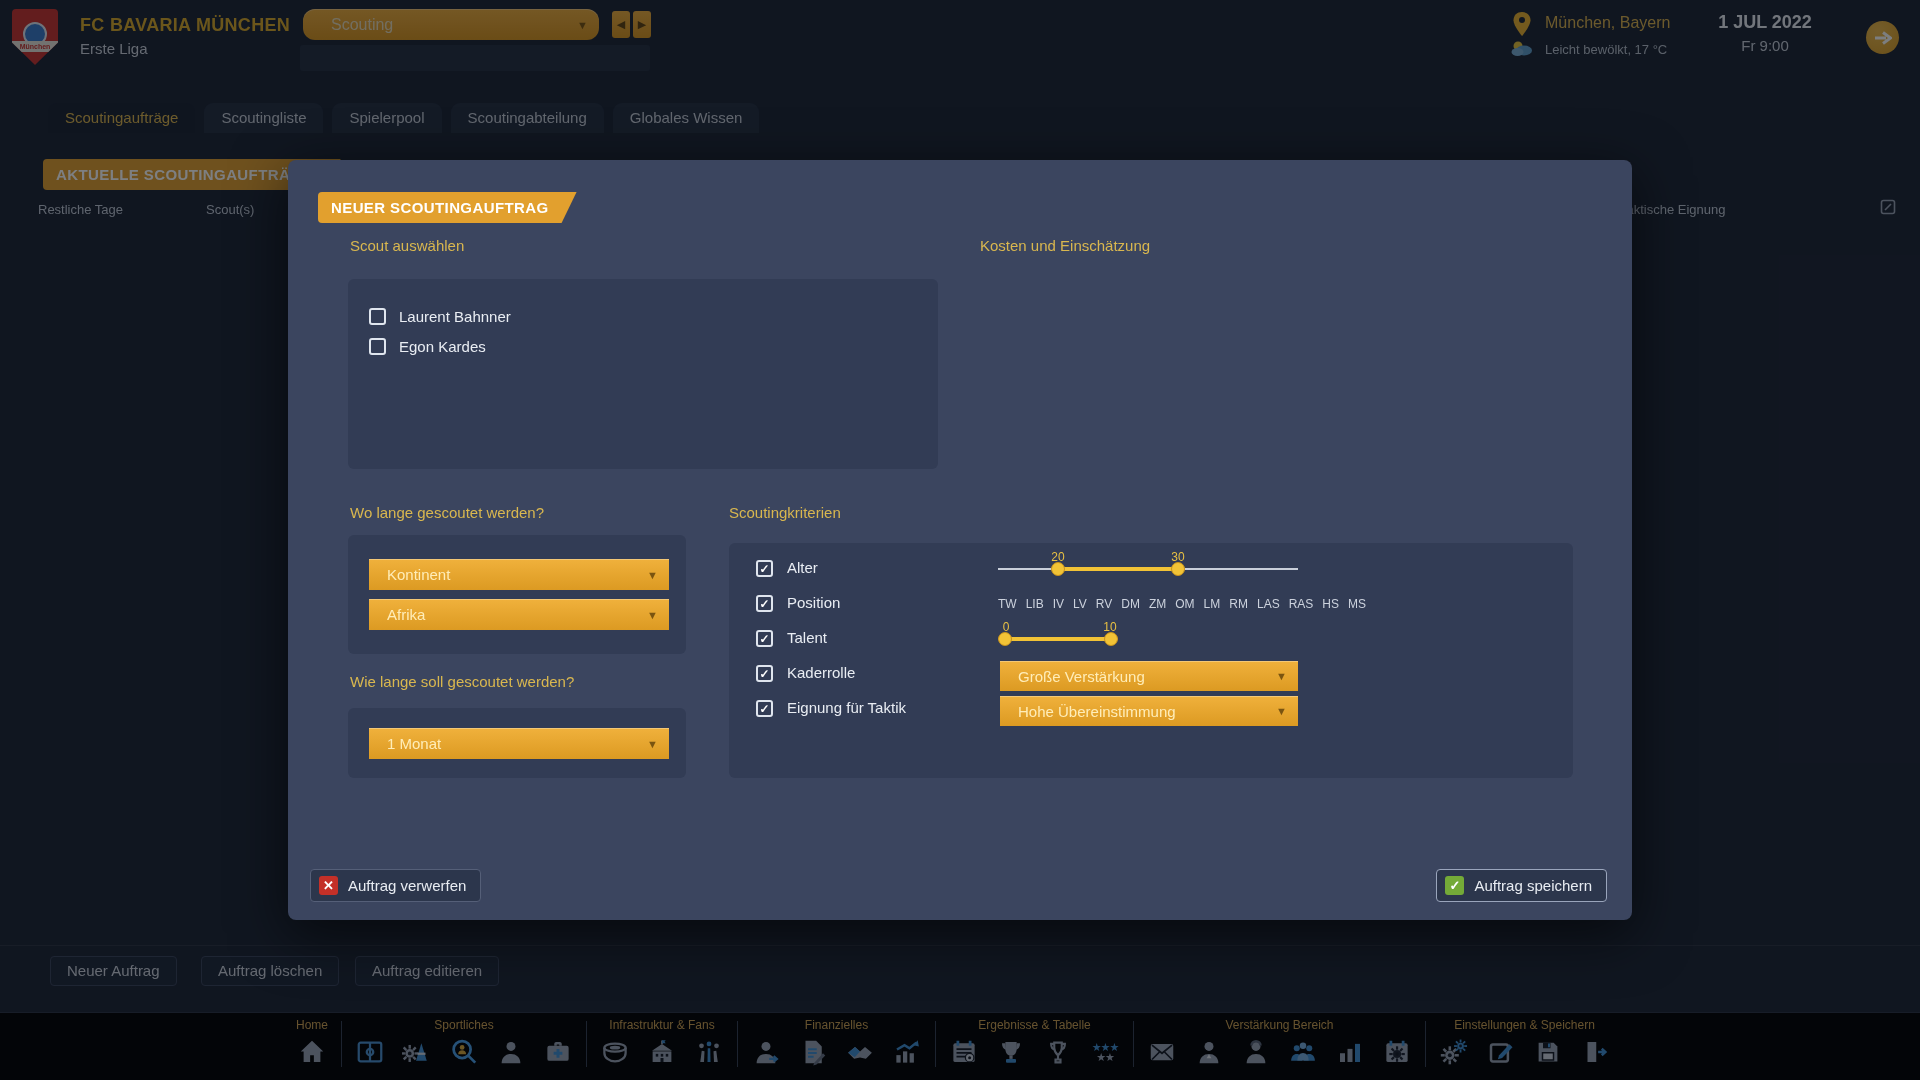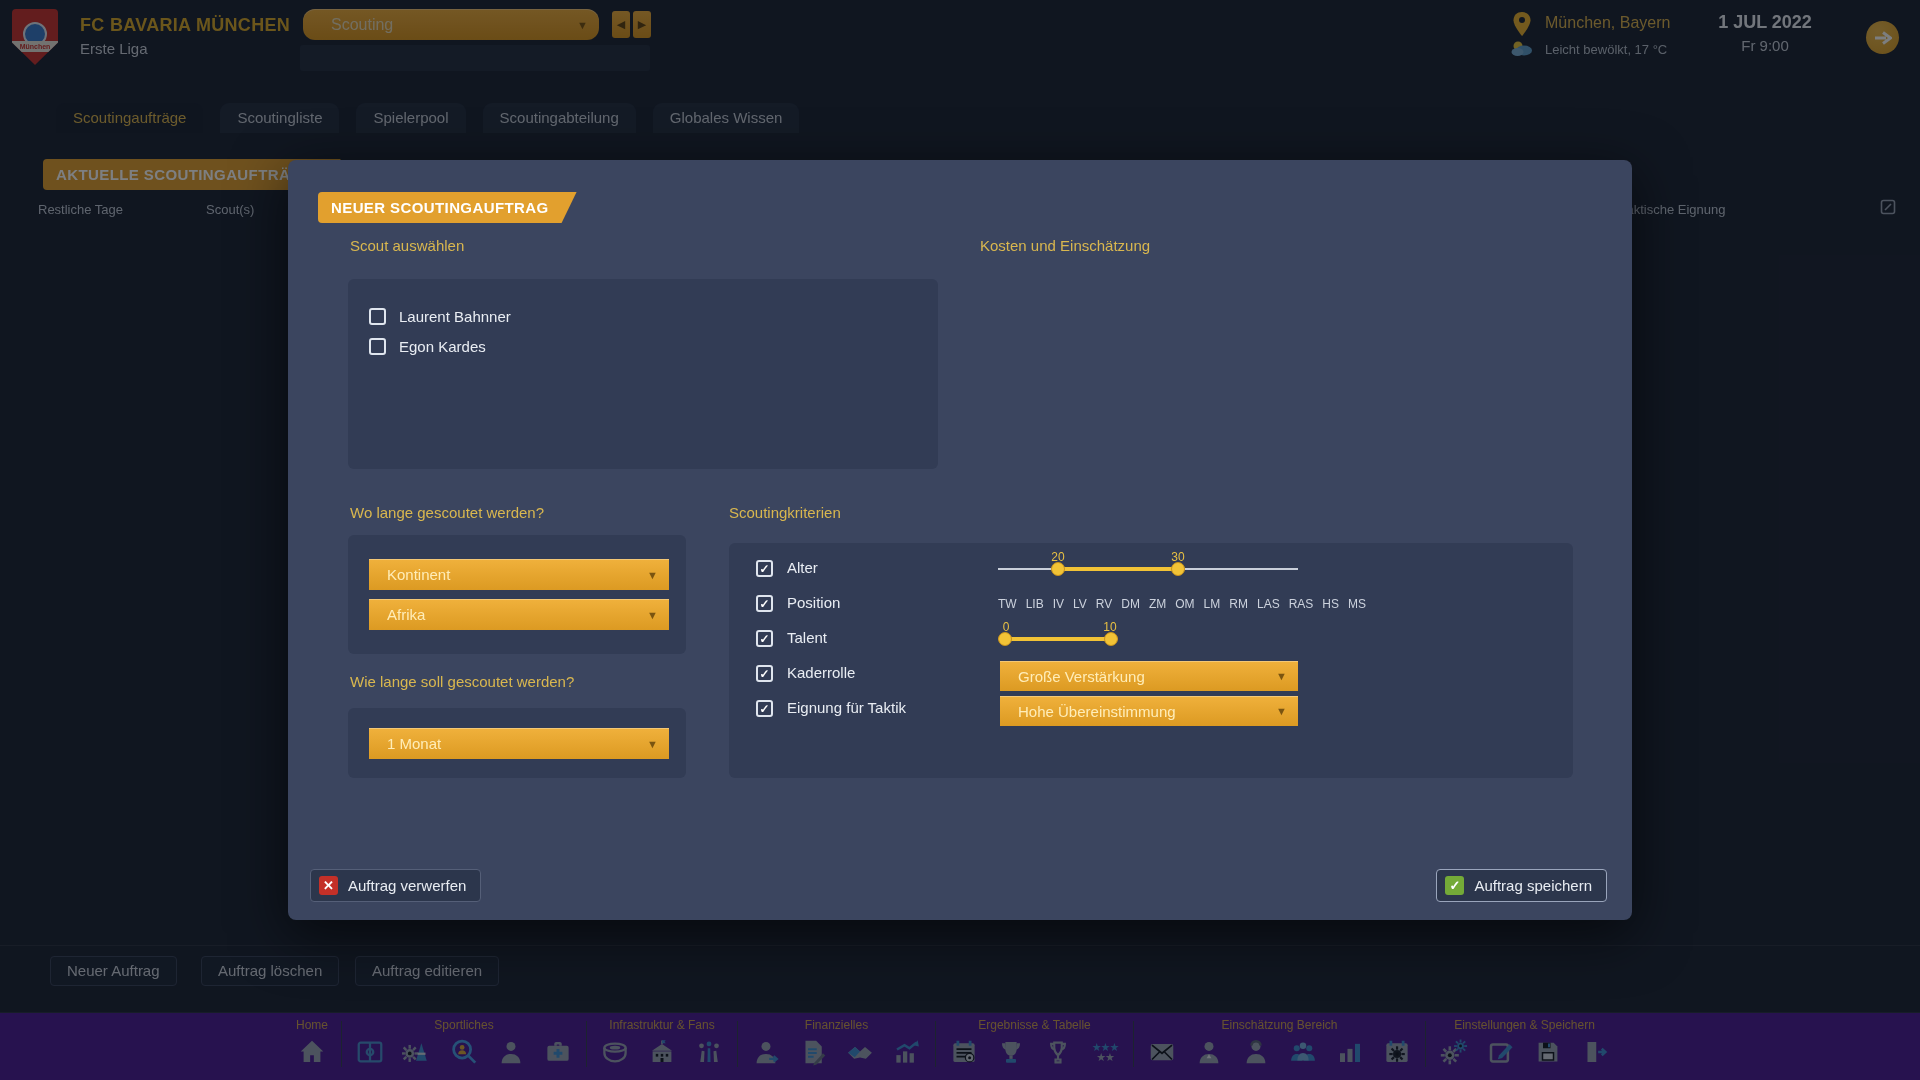--- a/index.html
+++ b/index.html
@@ -25,38 +25,38 @@
            color:#5f4210;font-size:11px;display:flex;align-items:center;justify-content:center;cursor:pointer;}
   .sec-bar{left:300px;top:45px;width:350px;height:26px;background:#242e40;border-radius:3px;}
   .loc-text{left:1545px;top:14px;font-size:16px;color:#dcb24c;}
   .weather-text{left:1545px;top:42px;font-size:13px;color:#b6bfca;}
   .date-text{left:1690px;top:12px;width:150px;text-align:center;font-size:18px;font-weight:bold;color:#e9edf3;}
   .time-text{left:1690px;top:37px;width:150px;text-align:center;font-size:15px;color:#c4cbd6;}
   .continue-btn{left:1866px;top:21px;width:33px;height:33px;border-radius:50%;
         background:radial-gradient(circle at 35% 30%,#ecb84a,#d89c24);display:flex;align-items:center;justify-content:center;cursor:pointer;}
 
   
-  .tabs{left:56px;top:103px;display:flex;gap:17px;}
+  .tabs{left:48px;top:103px;display:flex;gap:9px;}
   .tab{height:30px;padding:0 17px;background:#242e40;border-radius:9px 9px 0 0;color:#c6ccd6;
        font-size:15px;line-height:30px;cursor:pointer;}
   .tab.active{background:#1a2231;color:#ddb54c;}
 
   
   .badge{background:#e2a02e;color:#fff;font-weight:bold;font-size:15px;letter-spacing:.4px;
          height:31px;line-height:31px;padding:0 28px 0 13px;border-radius:4px 0 0 4px;
          clip-path:polygon(0 0,100% 0,calc(100% - 15px) 100%,0 100%);white-space:nowrap;}
 
   
   .col-hdr{font-size:13px;color:#bfc7d3;white-space:nowrap;}
   .hline{left:0;width:1920px;height:1px;background:rgba(255,255,255,.07);}
   .action-btn{top:956px;height:30px;line-height:28px;padding:0 16px;background:#1f2839;
         border:1px solid #39445a;border-radius:4px;color:#ccd2dc;font-size:15px;cursor:pointer;box-sizing:border-box;}
 
   
-  .bottombar{left:0;top:1012px;width:1920px;height:68px;background:#4c1d95;border-top:1px solid #2a3344;}
+  .bottombar{left:0;top:1012px;width:1920px;height:68px;background:#000000;border-top:1px solid #2a3344;}
   .navwrap{position:absolute;left:296px;top:5px;display:flex;align-items:flex-end;}
   .navgroup{display:flex;flex-direction:column;align-items:center;}
   .navlabel{font-size:12px;color:#cfa251;height:16px;margin-bottom:3px;white-space:nowrap;}
   .iconrow{display:flex;gap:17px;align-items:flex-end;}
   .icn{width:30px;height:30px;color:#9aa4b5;cursor:pointer;display:flex;align-items:center;justify-content:center;}
   .icn svg{width:100%;height:100%;}
   .vdiv{width:1px;height:46px;background:#353f52;margin:0 13px;align-self:flex-end;}
   .stars{display:flex;flex-direction:column;align-items:center;justify-content:center;}
   .stars .t{color:#3f8fd2;font-size:11px;line-height:10px;letter-spacing:-1px;}
   .stars .b{color:#9aa4b5;font-size:11px;line-height:10px;letter-spacing:-1px;}
@@ -364,21 +364,21 @@
             </span>
           <span class="icn stars">
               <span class="t">★★★</span>
               <span class="b">★★</span>
             </span>
         </div>
       </div>
       <span class="vdiv"></span>
 
       <div class="navgroup">
-        <div class="navlabel">Einschätzung Bereich</div>
+        <div class="navlabel">Verstärkung Bereich</div>
         <div class="iconrow">
           <span class="icn">
               <svg viewBox="0 0 24 24">
                 <rect x="3" y="5.5" width="18" height="13" rx="1.5" fill="currentColor"></rect>
                 <path d="M4 6.5l8 6.5 8-6.5M4 18l6-6m10 6-6-6" stroke="#141a25" stroke-width="1.4" fill="none"></path>
               </svg>
             </span>
           <span class="icn">
               <svg viewBox="0 0 24 24">
                 <use href="#s-person"></use>

